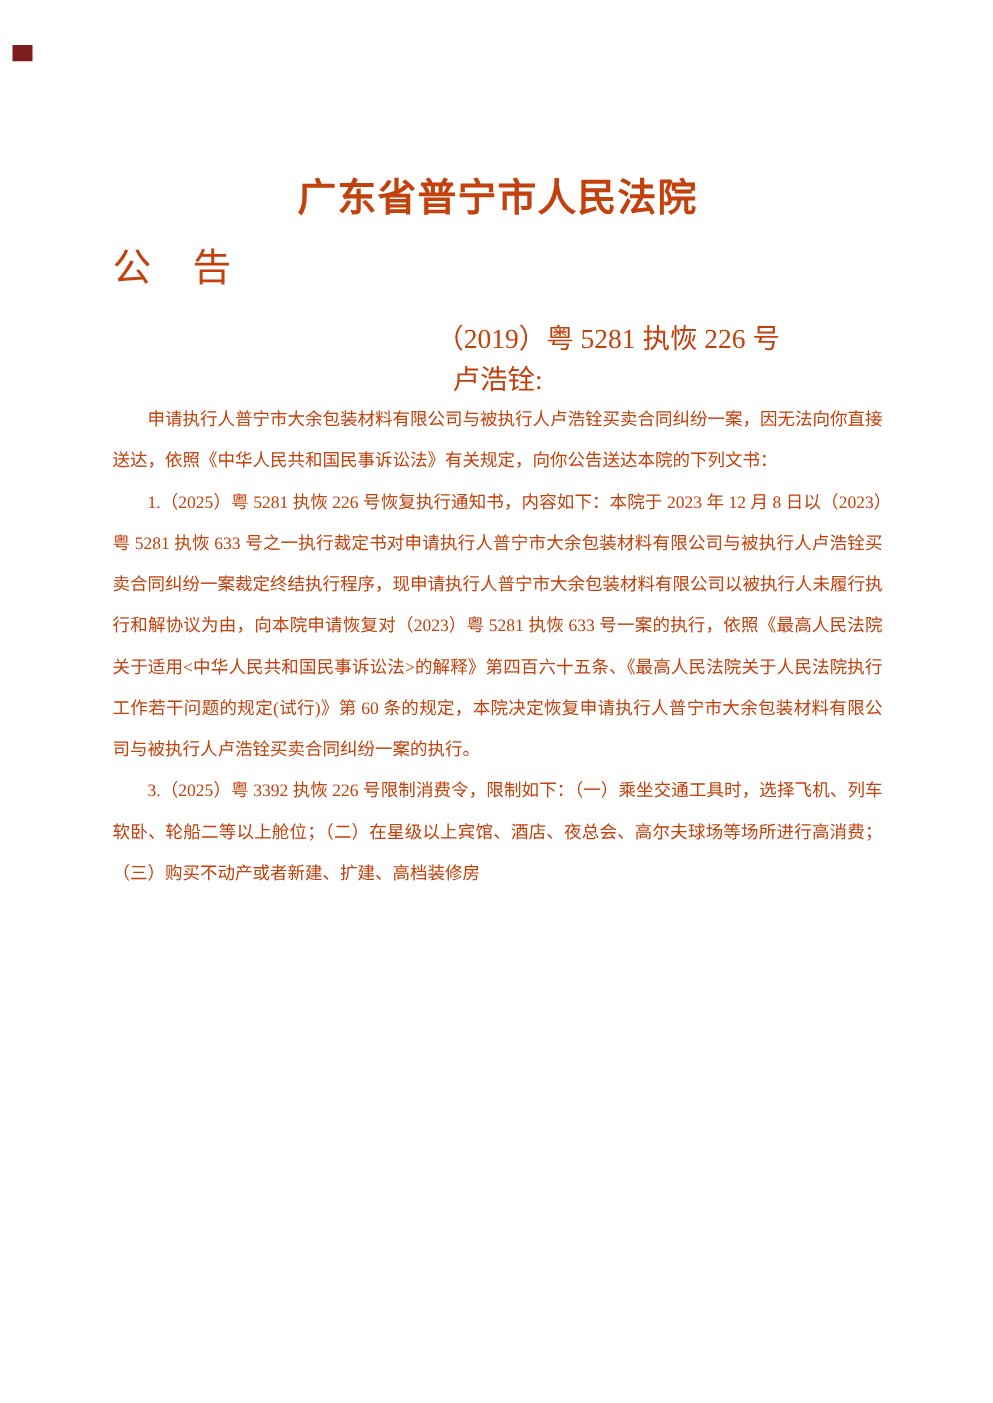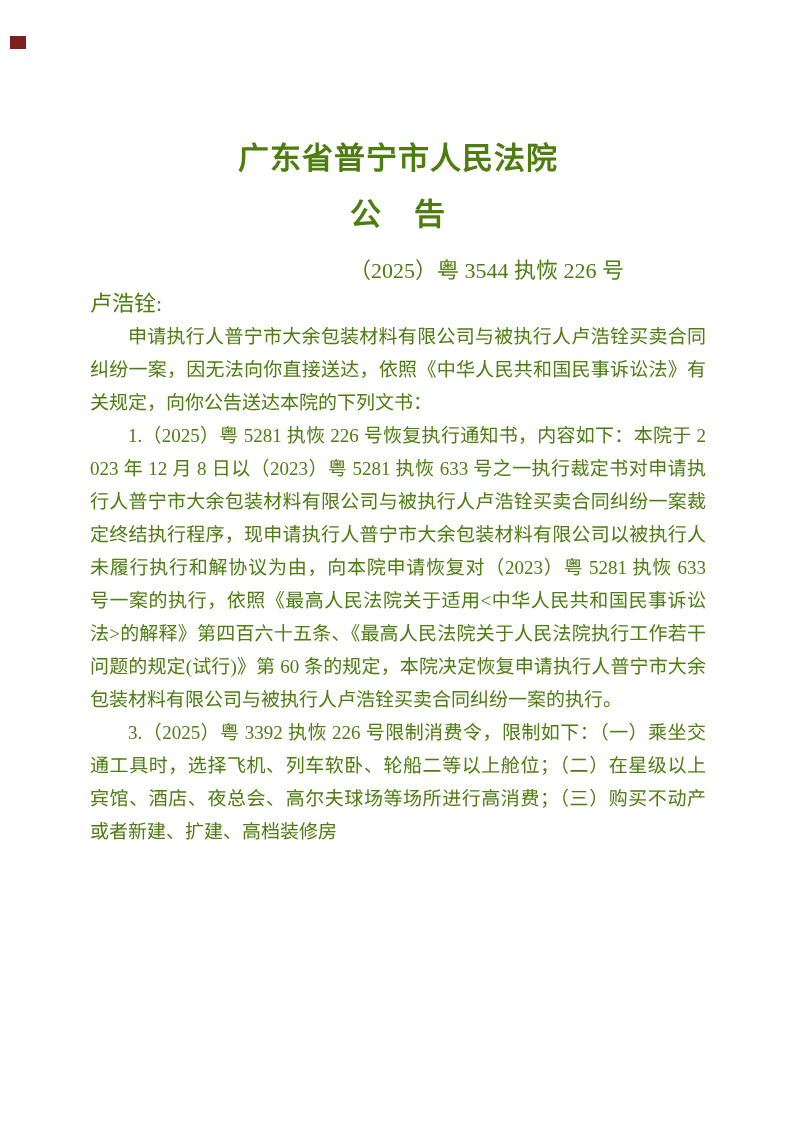--- a/index.html
+++ b/index.html
@@ -7,21 +7,21 @@
     padding: 0;
     background: #ffffff;
   }
   .page {
     position: relative;
     width: 794px;
     height: 1122px;
     background: #ffffff;
     overflow: hidden;
     font-family: "Liberation Serif", "DejaVu Serif", serif;
-    color: #4d7c0f;
+    color: #c2410c;
   }
   .corner-mark {
     position: absolute;
     left: 10px;
     top: 36px;
     width: 16px;
     height: 13px;
     background: #7d1f1f;
   }
   .doc {
@@ -33,59 +33,58 @@
     margin: 0;
     font-size: 31px;
     font-weight: bold;
     line-height: 38px;
     text-align: center;
     letter-spacing: 1px;
   }
   .doc-title {
     margin: 18px 0 0 0;
     font-size: 31px;
-    font-weight: bold;
+    font-weight: normal;
     line-height: 38px;
-    text-align: center;
     letter-spacing: 1px;
   }
   .case-number {
     margin-top: 20px;
     font-size: 22px;
     line-height: 33px;
     text-align: right;
     padding-right: 82px;
   }
   .addressee {
     font-size: 22px;
     line-height: 33px;
-    text-align: left;
+    text-align: center;
   }
   .body-text p {
     margin: 0;
-    font-size: 19px;
+    font-size: 14px;
     line-height: 33px;
     text-indent: 2em;
     text-align: justify;
     text-justify: inter-ideograph;
     word-break: break-all;
   }
 </style>
 </head>
 <body>
 
 <div class="page">
   <div class="corner-mark"></div>
 
   <div class="doc">
     <h1 class="court-name">广东省普宁市人民法院</h1>
 
     <h2 class="doc-title">公　告</h2>
 
-    <div class="case-number">（2025）粤 3544 执恢 226 号</div>
+    <div class="case-number">（2019）粤 5281 执恢 226 号</div>
 
     <div class="addressee">卢浩铨:</div>
 
     <div class="body-text">
       <p>申请执行人普宁市大余包装材料有限公司与被执行人卢浩铨买卖合同纠纷一案，因无法向你直接送达，依照《中华人民共和国民事诉讼法》有关规定，向你公告送达本院的下列文书：</p>
       <p>1.（2025）粤 5281 执恢 226 号恢复执行通知书，内容如下：本院于 2023 年 12 月 8 日以（2023）粤 5281 执恢 633 号之一执行裁定书对申请执行人普宁市大余包装材料有限公司与被执行人卢浩铨买卖合同纠纷一案裁定终结执行程序，现申请执行人普宁市大余包装材料有限公司以被执行人未履行执行和解协议为由，向本院申请恢复对（2023）粤 5281 执恢 633 号一案的执行，依照《最高人民法院关于适用&lt;中华人民共和国民事诉讼法&gt;的解释》第四百六十五条、《最高人民法院关于人民法院执行工作若干问题的规定(试行)》第 60 条的规定，本院决定恢复申请执行人普宁市大余包装材料有限公司与被执行人卢浩铨买卖合同纠纷一案的执行。</p>
       <p>3.（2025）粤 3392 执恢 226 号限制消费令，限制如下：（一）乘坐交通工具时，选择飞机、列车软卧、轮船二等以上舱位；（二）在星级以上宾馆、酒店、夜总会、高尔夫球场等场所进行高消费；（三）购买不动产或者新建、扩建、高档装修房</p>
     </div>
   </div>
 </div>

